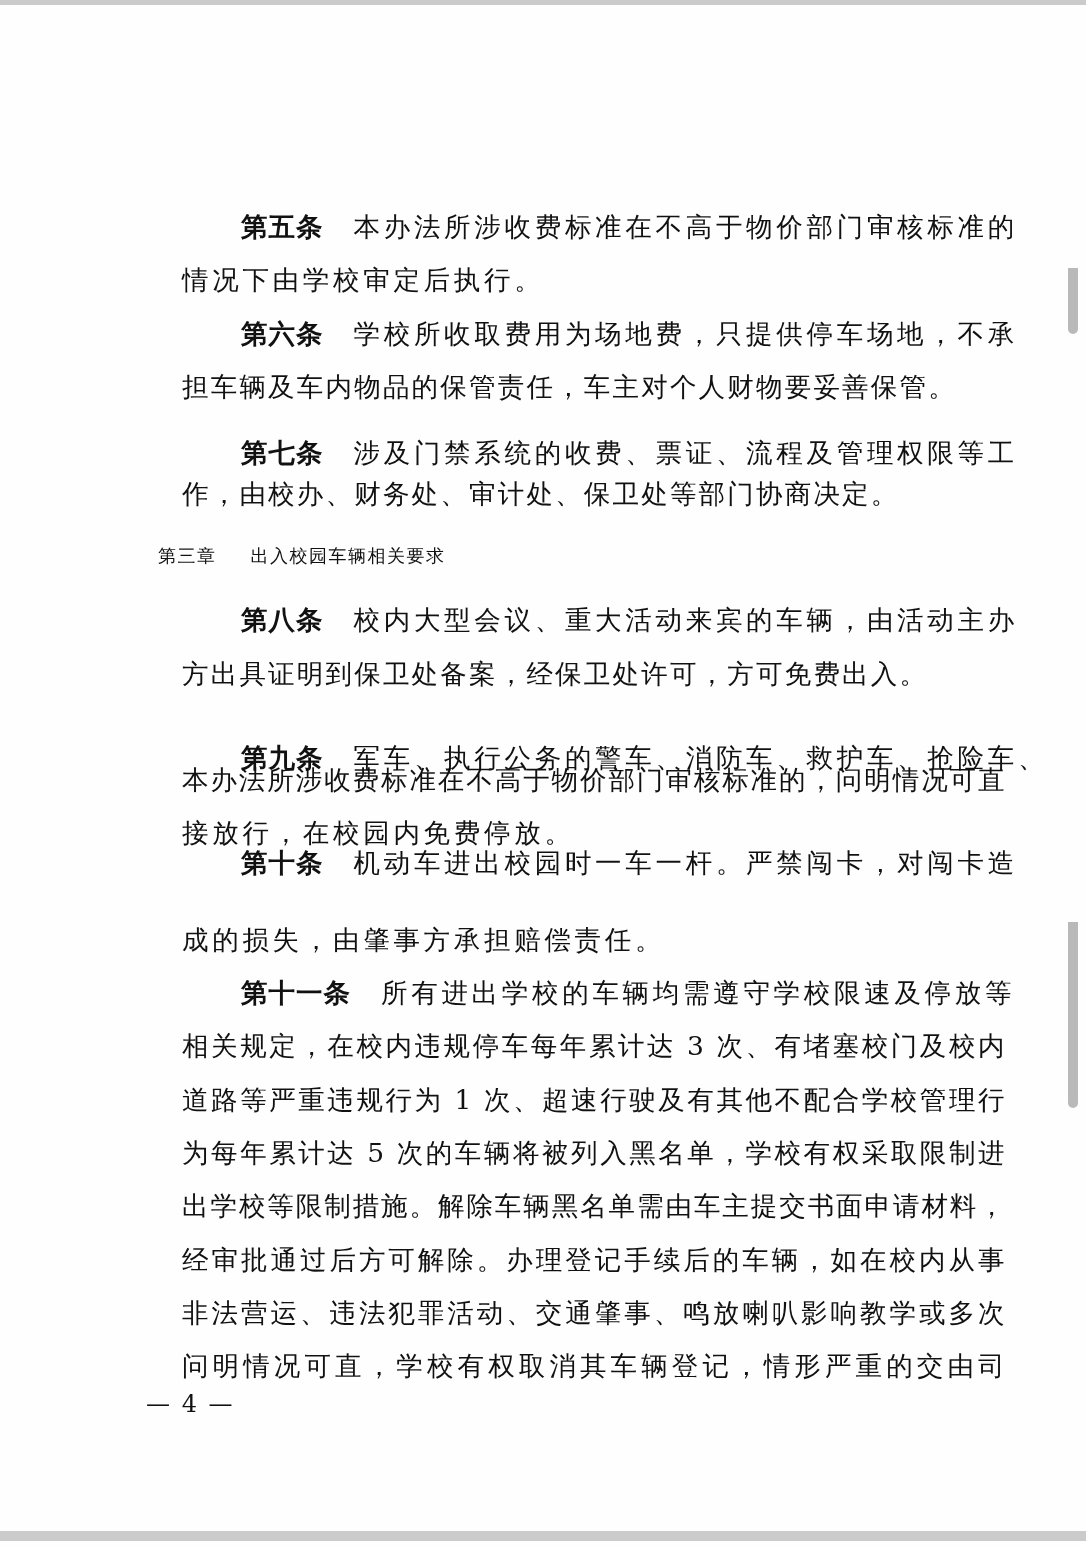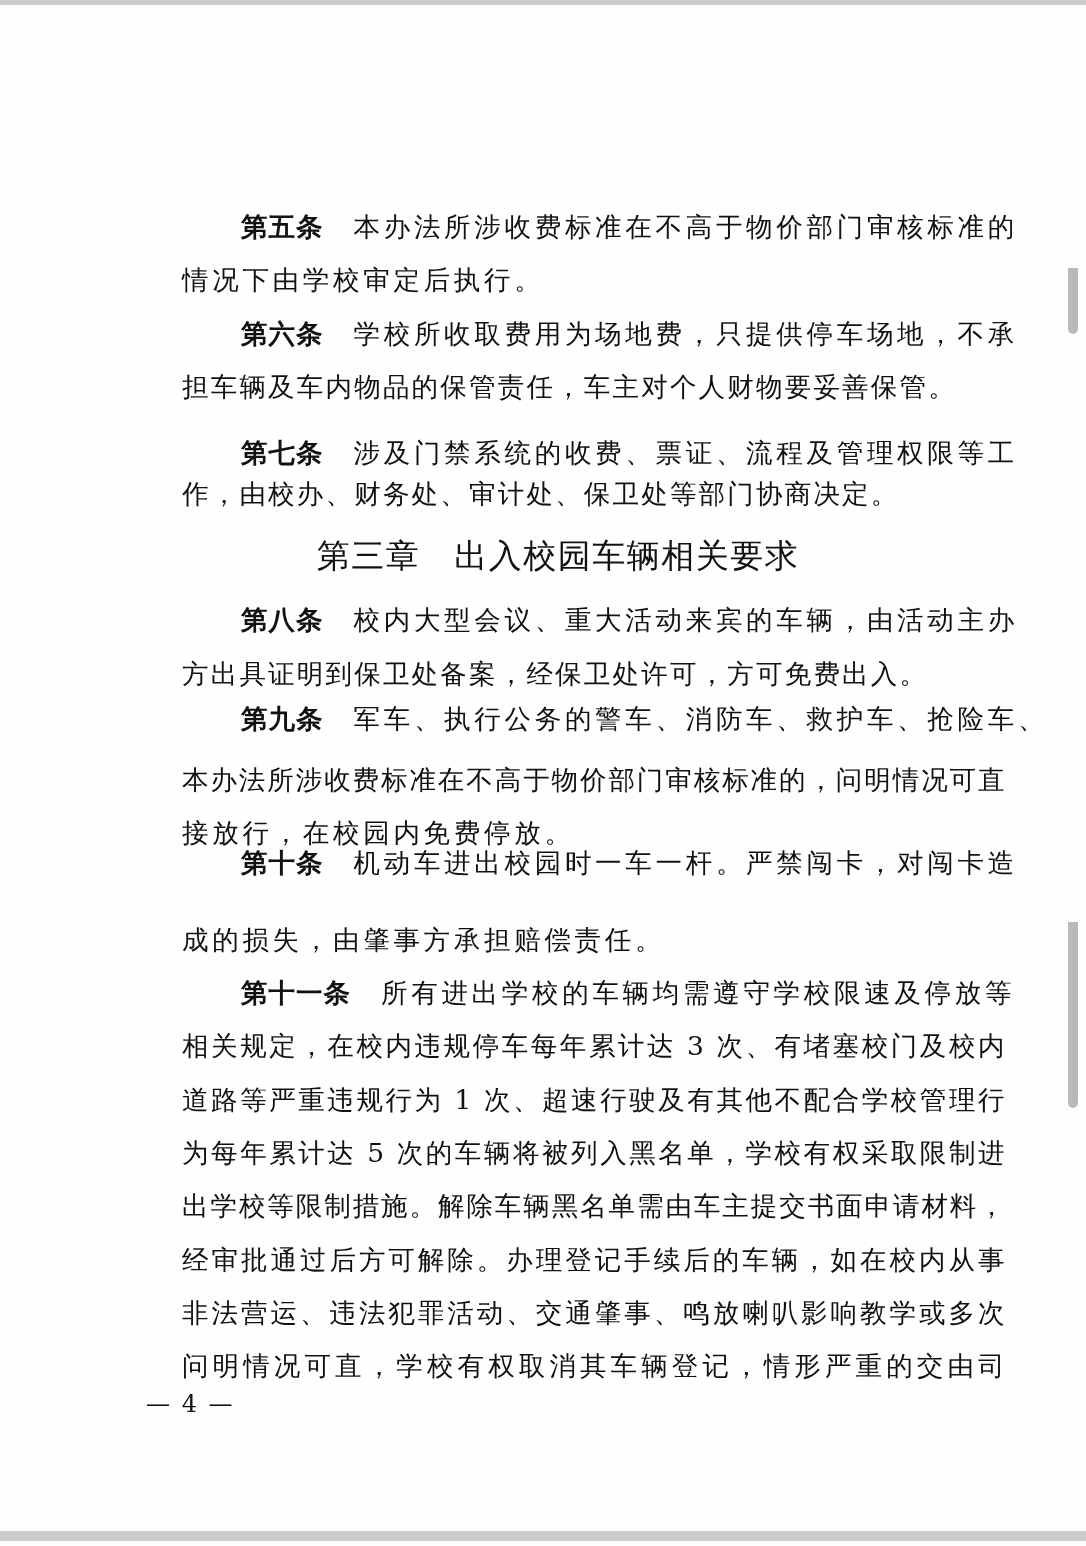--- a/index.html
+++ b/index.html
@@ -20,23 +20,23 @@
     .line {
       position: absolute; left: 0; width: 824px;
       font-size: 26.5px; line-height: 40px; height: 40px;
       white-space: nowrap; letter-spacing: 3.7px;
       text-align: justify; text-align-last: justify; margin-left: 36px;
     }
     .line.last { text-align-last: left; }
     .line.indent { padding-left: 59px; width: 765px; }
     .art-label { font-weight: bold; font-family: "DejaVu Sans", "Liberation Sans", sans-serif; letter-spacing: 1px; margin-right: 30px; }
     .chapter {
-      position: absolute; left: 0; width: 824px; text-align: center;
+      position: absolute; left: 12px; width: 824px; 
       font-family: "DejaVu Sans", "Liberation Sans", sans-serif;
-      font-size: 33px; line-height: 40px; letter-spacing: 1.5px;
+      font-size: 18px; line-height: 40px; letter-spacing: 1.5px;
     }
     .chapter .gap { display: inline-block; width: 34px; }
     .page-num {
       position: absolute; left: 0; top: 1386px;
       font-size: 24px; line-height: 36px; letter-spacing: 2px;
     }
   </style>
 </head>
 <body>
 
@@ -53,21 +53,21 @@
   <div class="line last" style="top:367px; letter-spacing:2.2px">担车辆及车内物品的保管责任，车主对个人财物要妥善保管。</div>
 
   <div class="line indent" style="top:433px"><span class="art-label">第七条</span><span>涉及门禁系统的收费、票证、流程及管理权限等工</span></div>
   <div class="line last" style="top:474px; letter-spacing:2.2px">作，由校办、财务处、审计处、保卫处等部门协商决定。</div>
 
   <div class="chapter" style="top:536px"><span>第三章</span><span class="gap"></span><span>出入校园车辆相关要求</span></div>
 
   <div class="line indent" style="top:600px"><span class="art-label">第八条</span><span>校内大型会议、重大活动来宾的车辆，由活动主办</span></div>
   <div class="line last" style="top:654px; letter-spacing:2.2px">方出具证明到保卫处备案，经保卫处许可，方可免费出入。</div>
 
-  <div class="line indent" style="top:699px"><span class="art-label">第九条</span><span>军车、执行公务的警车、消防车、救护车、抢险车、</span></div>
+  <div class="line indent" style="top:738px"><span class="art-label">第九条</span><span>军车、执行公务的警车、消防车、救护车、抢险车、</span></div>
   <div class="line" style="top:760px; letter-spacing:1.5px">本办法所涉收费标准在不高于物价部门审核标准的，问明情况可直</div>
   <div class="line last" style="top:813px">接放行，在校园内免费停放。</div>
 
   <div class="line indent" style="top:843px"><span class="art-label">第十条</span><span>机动车进出校园时一车一杆。严禁闯卡，对闯卡造</span></div>
   <div class="line last" style="top:920px">成的损失，由肇事方承担赔偿责任。</div>
 
   <div class="line indent" style="top:973px"><span class="art-label">第十一条</span><span>所有进出学校的车辆均需遵守学校限速及停放等</span></div>
   <div class="line" style="top:1026px; letter-spacing:1.5px">相关规定，在校内违规停车每年累计达 3 次、有堵塞校门及校内</div>
   <div class="line" style="top:1080px; letter-spacing:1.5px">道路等严重违规行为 1 次、超速行驶及有其他不配合学校管理行</div>
   <div class="line" style="top:1133px; letter-spacing:1.5px">为每年累计达 5 次的车辆将被列入黑名单，学校有权采取限制进</div>

